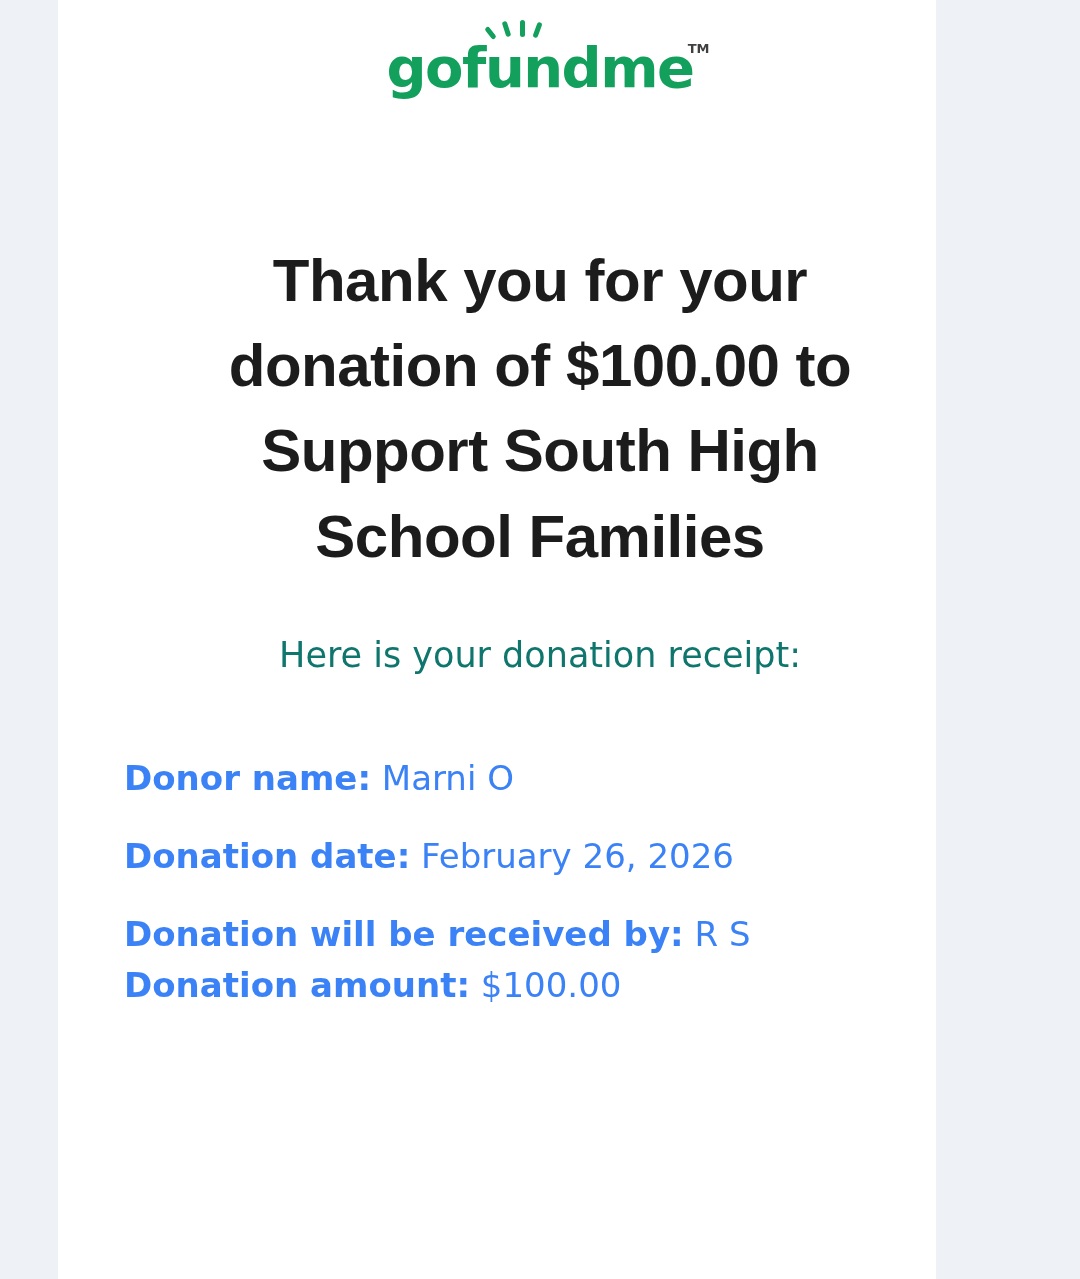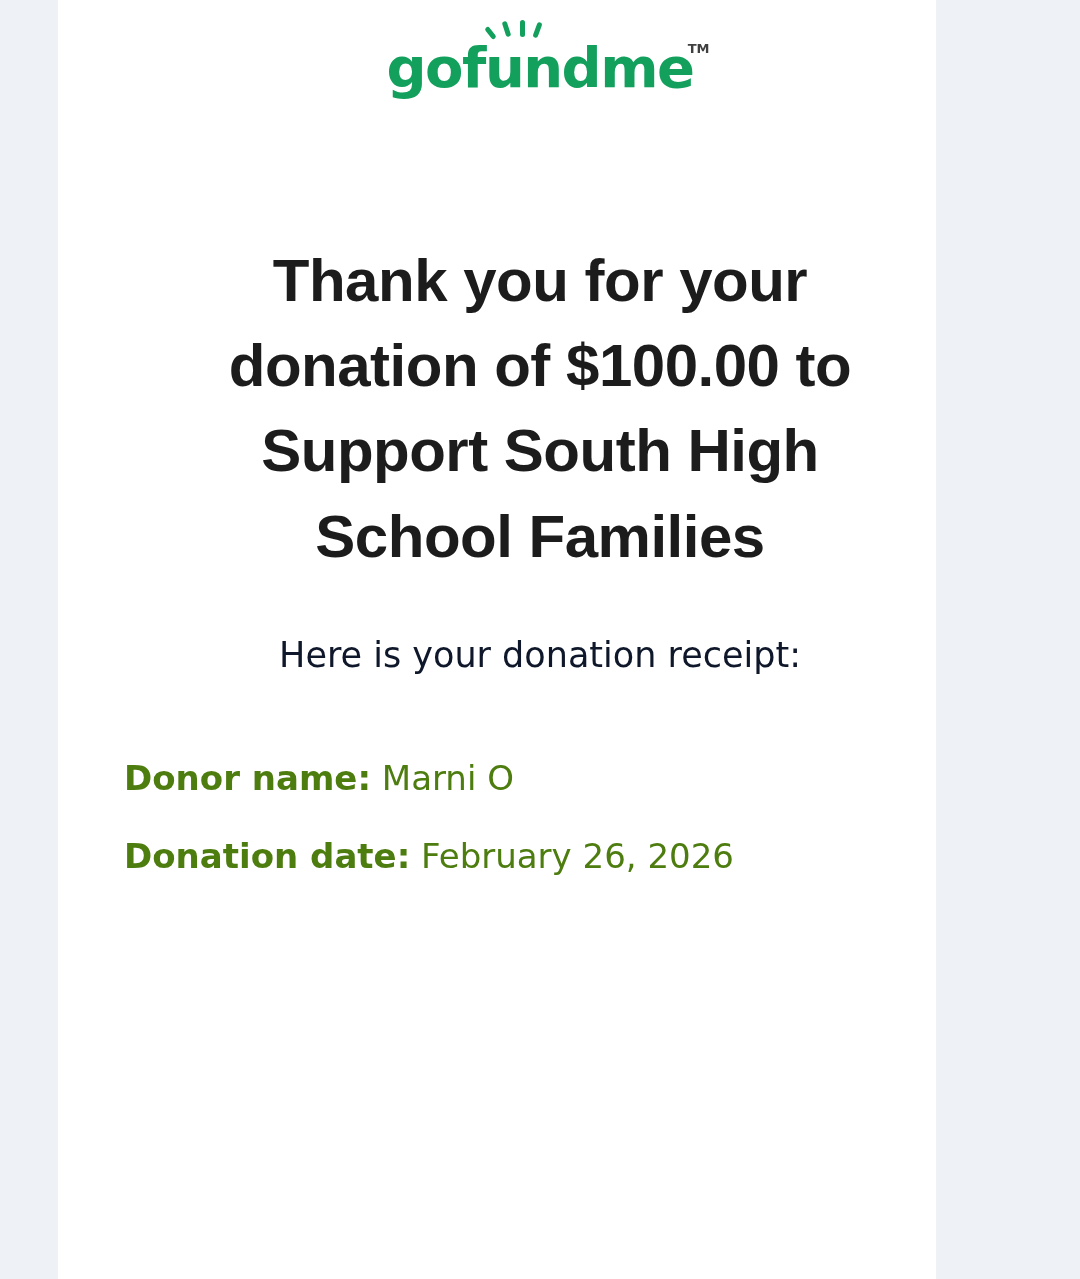--- a/index.html
+++ b/index.html
@@ -81,28 +81,28 @@
     line-height: 1.42;
     color: #1c1c1c;
     letter-spacing: -0.5px;
   }
   .subhead {
     margin: 0;
     padding-top: 52px;
     text-align: center;
     font-family: "DejaVu Sans", sans-serif;
     font-size: 35px;
-    color: #0f172a;
+    color: #0f766e;
     line-height: 1.4;
   }
   .receipt {
     padding: 74px 66px 0 66px;
     font-family: "DejaVu Sans", sans-serif;
     font-size: 34px;
-    color: #4d7c0f;
+    color: #3b82f6;
     line-height: 1.42;
   }
   .receipt .row { margin: 0 0 30px 0; }
   .receipt .group { margin: 0 0 30px 0; }
   .receipt .group .line { margin: 0 0 2px 0; }
   .receipt b { font-weight: bold; }
   .receipt .val { font-weight: normal; }
 </style>
 </head>
 <body>
@@ -134,16 +134,26 @@
         <span class="val">Marni O</span>
       </div>
 
       <div class="group">
         <div class="line">
           <b>Donation date:</b>
           <span class="val">February 26, 2026</span>
         </div>
       </div>
 
+      <div class="group">
+        <div class="line">
+          <b>Donation will be received by:</b>
+          <span class="val">R S</span>
+        </div>
+        <div class="line">
+          <b>Donation amount:</b>
+          <span class="val">$100.00</span>
+        </div>
+      </div>
 
     </div>
   </div>
 </div>
 
 </body></html>

